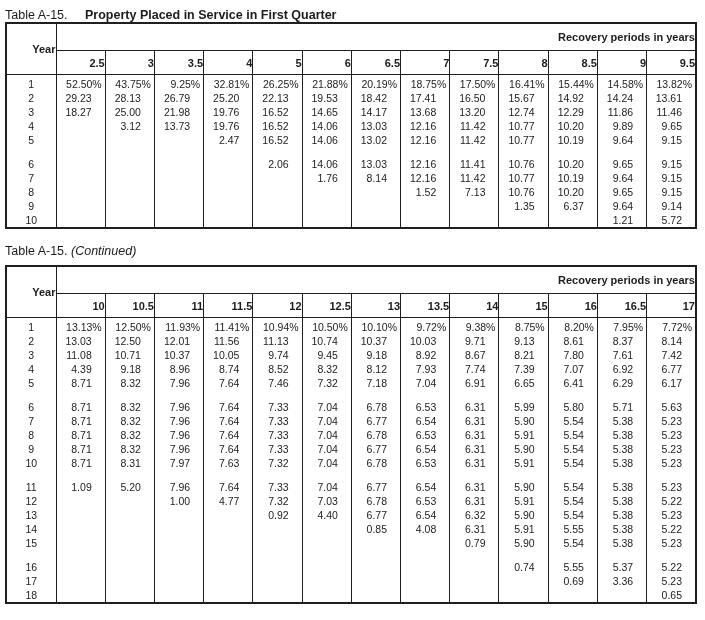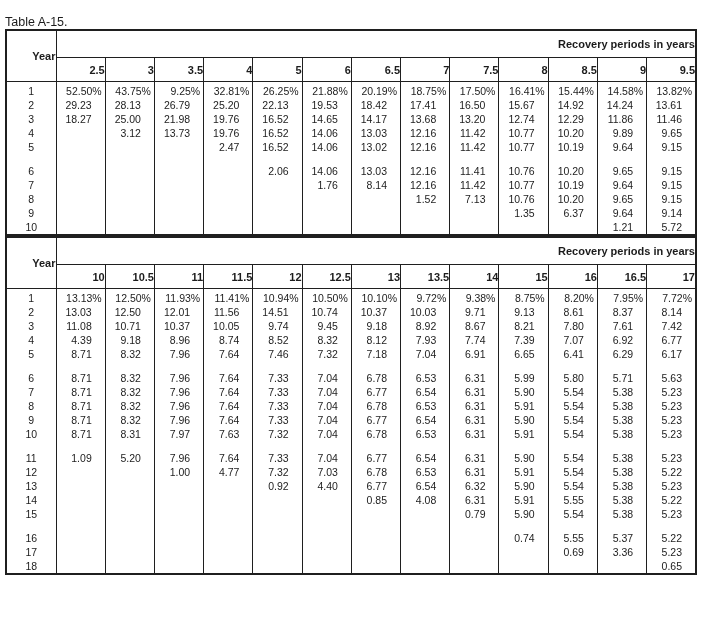--- a/index.html
+++ b/index.html
@@ -9,21 +9,21 @@
     width: 705px;
     height: 620px;
     overflow: hidden;
     font-family: "Liberation Sans", sans-serif;
     color: #1c1c1c;
   }
   .page {
     box-sizing: border-box;
     width: 705px;
     height: 444px;
-    padding: 15px 6px 0 5px;
+    padding: 8px 6px 0 5px;
   }
   .title-block {
     display: flex;
     font-size: 12.5px;
     line-height: 14px;
   }
   .title-label { width: 80px; flex: 0 0 80px; }
   .heading-lines div { font-weight: bold; }
   .continued-line {
     margin: 15px 0 7px 0;
@@ -66,20 +66,21 @@
   table.dep tbody tr:first-child td { padding-top: 2px; }
 </style>
 </head>
 <body>
 
 <div class="page">
 
   <div class="title-block">
     <span class="title-label">Table A-15.</span>
     <div class="heading-lines">
+      <div>Property Placed in Service in First Quarter</div>
     </div>
   </div>
 
   <div>
       <table class="dep">
         <colgroup>
           <col class="year-col">
           <col>
           <col>
           <col>
@@ -289,20 +290,24 @@
             <td class="val"></td>
             <td class="val"></td>
             <td class="val"></td>
             <td class="val">1.21</td>
             <td class="val">5.72</td>
           </tr>
         </tbody>
       </table>
     </div>
 
+  <div class="continued-line">
+    <span>Table A-15.</span>
+    <span class="it">(Continued)</span>
+  </div>
 
   <div>
       <table class="dep">
         <colgroup>
           <col class="year-col">
           <col>
           <col>
           <col>
           <col>
           <col>
@@ -352,21 +357,21 @@
             <td class="val pct">8.20%</td>
             <td class="val pct">7.95%</td>
             <td class="val pct">7.72%</td>
           </tr>
           <tr>
             <td class="year-c">2</td>
             <td class="val">13.03</td>
             <td class="val">12.50</td>
             <td class="val">12.01</td>
             <td class="val">11.56</td>
-            <td class="val">14.51</td>
+            <td class="val">11.13</td>
             <td class="val">10.74</td>
             <td class="val">10.37</td>
             <td class="val">10.03</td>
             <td class="val">9.71</td>
             <td class="val">9.13</td>
             <td class="val">8.61</td>
             <td class="val">8.37</td>
             <td class="val">8.14</td>
           </tr>
           <tr>

